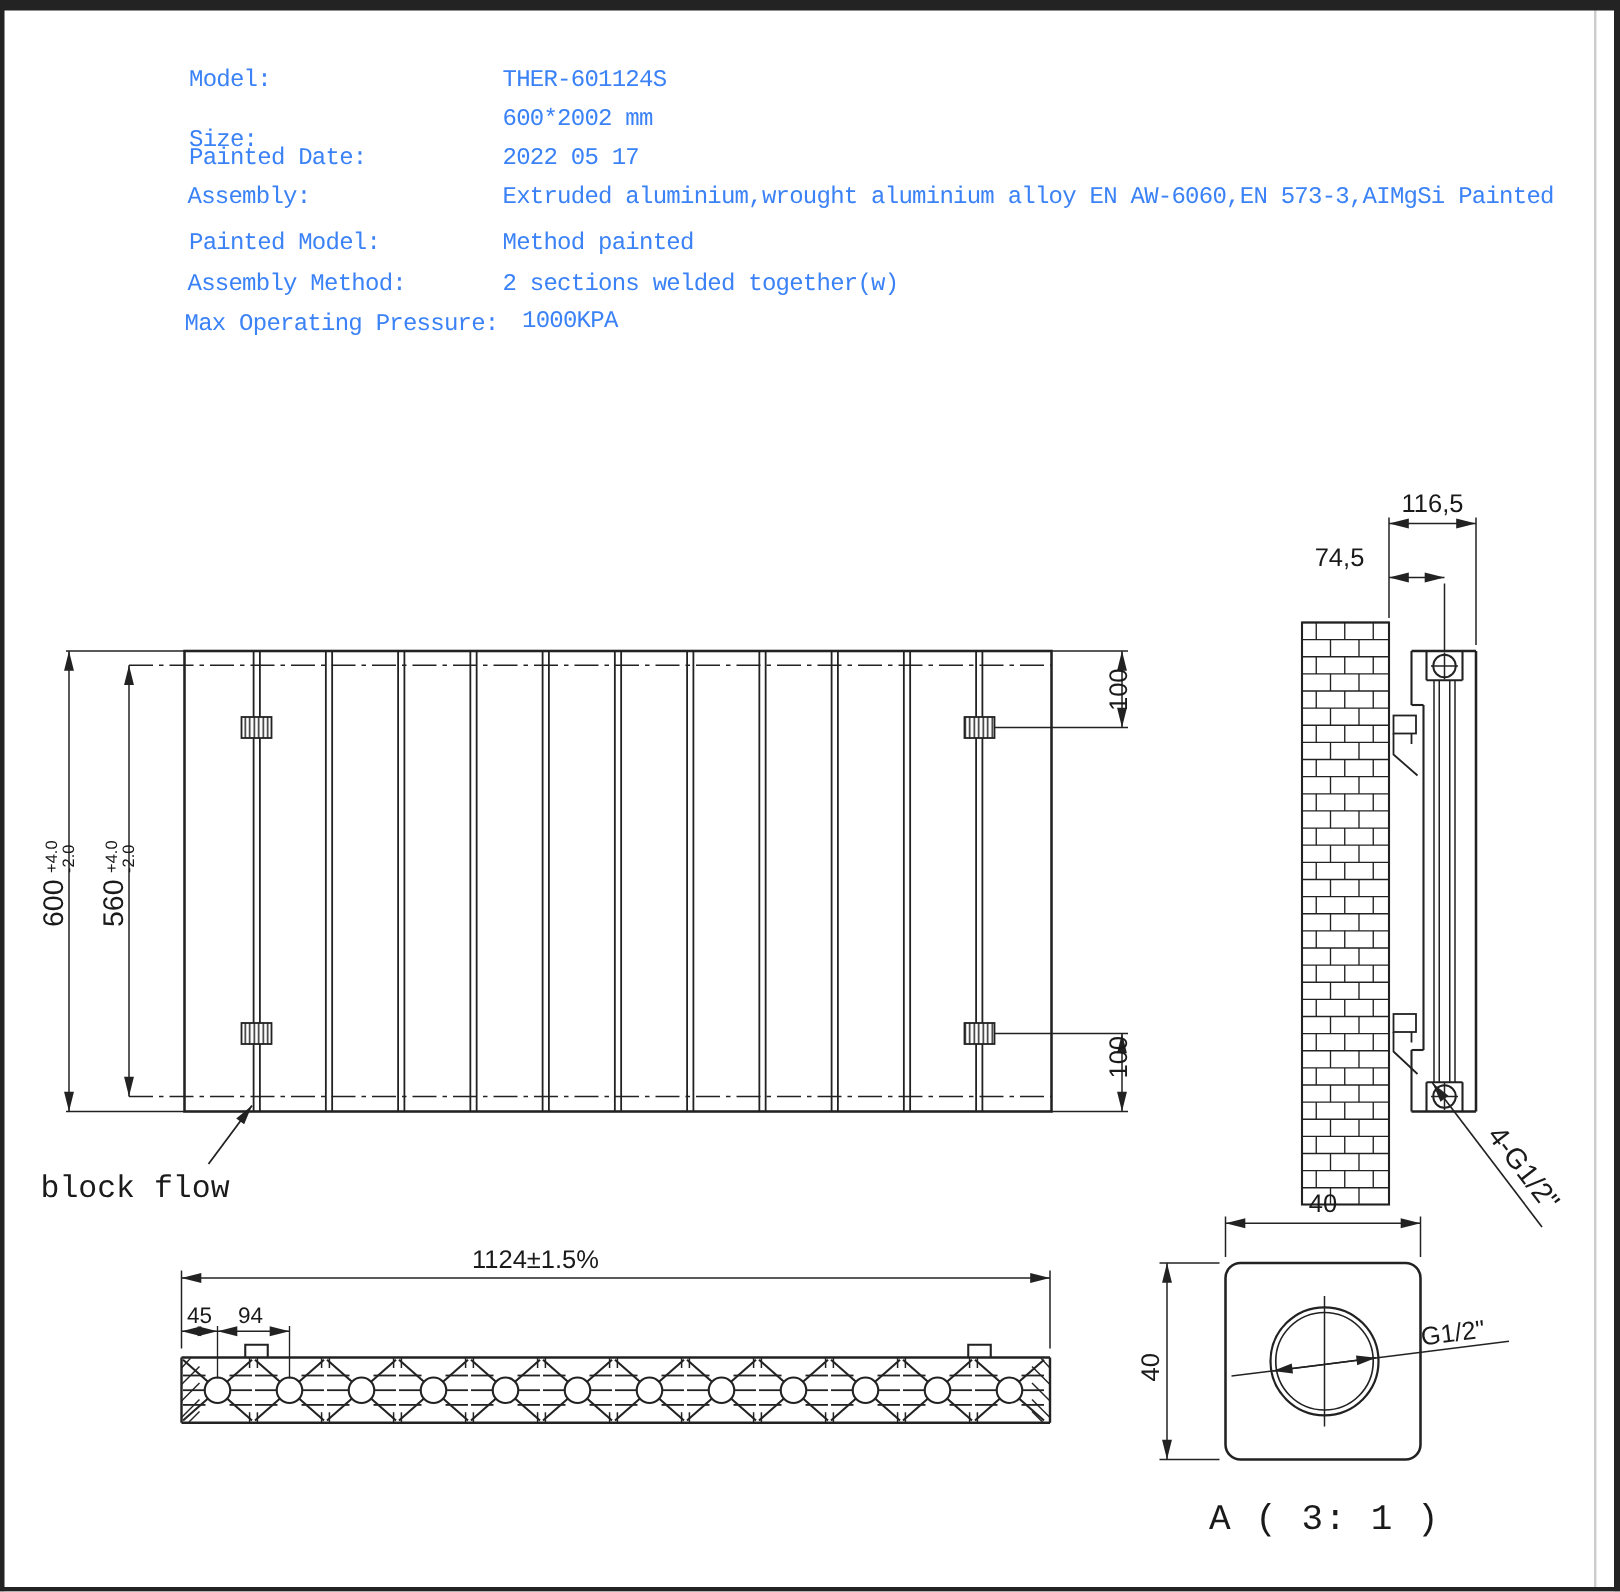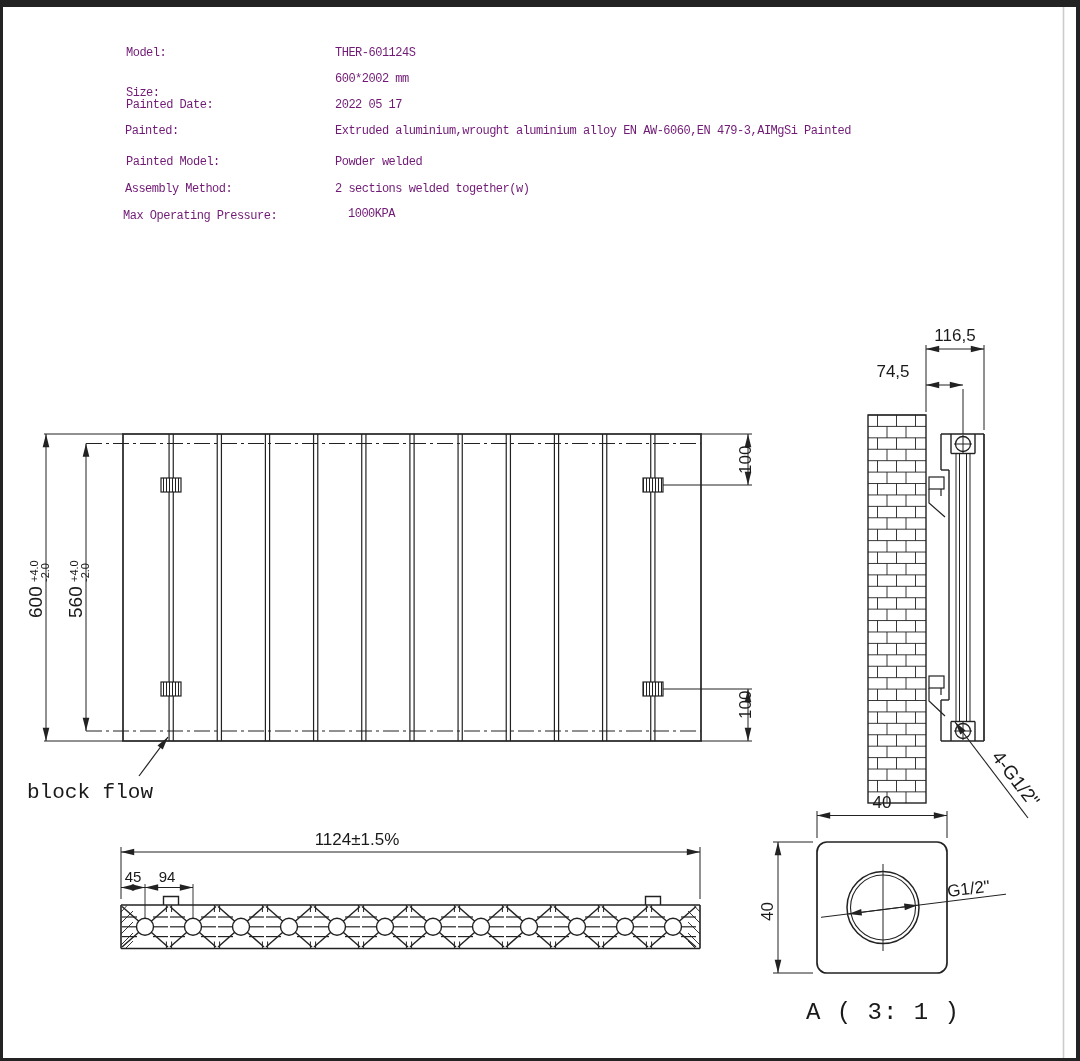--- a/index.html
+++ b/index.html
@@ -3,22 +3,22 @@
 <meta charset="utf-8">
 <style>
   html,body{margin:0;padding:0;background:#9a9a9a;}
   .sheet{position:relative;width:1080px;height:1061px;background:#fff;overflow:hidden;
          font-family:"Liberation Sans",sans-serif;}
   .frame{position:absolute;background:#232323;}
   .f-top{left:0;top:0;width:100%;height:7px;}
   .f-right{right:0;top:0;width:4px;height:100%;}
   .f-bottom{left:0;bottom:0;width:100%;height:3px;}
   .f-left{left:0;top:0;width:3px;height:100%;}
-  .spec{position:absolute;font-family:"Liberation Mono",monospace;font-size:12px;
-        letter-spacing:-0.5px;color:#701a75;white-space:pre;line-height:19px;}
+  .spec{position:absolute;font-family:"Liberation Mono",monospace;font-size:16px;
+        letter-spacing:-0.5px;color:#3b82f6;white-space:pre;line-height:19px;}
   svg{position:absolute;left:0;top:0;}
   .ln{stroke:#222;fill:none;}
   .lw2{stroke-width:1.7;}
   .lw15{stroke-width:1.4;}
   .lw1{stroke-width:1;}
   .cl{stroke-width:1;stroke-dasharray:16 4 3 4;}
   .dim{stroke-width:1;marker-start:url(#as);marker-end:url(#ae);}
   .txt{fill:#1a1a1a;stroke:none;}
   .dt{font:17px "Liberation Sans",sans-serif;}
   .dt19{font:19px "Liberation Sans",sans-serif;}
@@ -31,24 +31,24 @@
 
 <div class="sheet">
 
   <div>
     <div class="spec" style="top:44px;left:126px">Model:</div>
     <div class="spec" style="top:44px;left:335px">THER-601124S</div>
     <div class="spec" style="top:84px;left:126px">Size:</div>
     <div class="spec" style="top:70px;left:335px">600*2002 mm</div>
     <div class="spec" style="top:96px;left:126px">Painted Date:</div>
     <div class="spec" style="top:96px;left:335px">2022 05 17</div>
-    <div class="spec" style="top:122px;left:125px">Painted:</div>
-    <div class="spec" style="top:122px;left:335px">Extruded aluminium,wrought aluminium alloy EN AW-6060,EN 479-3,AIMgSi Painted</div>
+    <div class="spec" style="top:122px;left:125px">Assembly:</div>
+    <div class="spec" style="top:122px;left:335px">Extruded aluminium,wrought aluminium alloy EN AW-6060,EN 573-3,AIMgSi Painted</div>
     <div class="spec" style="top:153px;left:126px">Painted Model:</div>
-    <div class="spec" style="top:153px;left:335px">Powder welded</div>
+    <div class="spec" style="top:153px;left:335px">Method painted</div>
     <div class="spec" style="top:180px;left:125px">Assembly Method:</div>
     <div class="spec" style="top:180px;left:335px">2 sections welded together(w)</div>
     <div class="spec" style="top:207px;left:123px">Max Operating Pressure:</div>
     <div class="spec" style="top:205px;left:348px">1000KPA</div>
   </div>
 
   <svg id="drawing" width="1080" height="1061" viewBox="0 0 1080 1061">
     <defs>
       <marker id="ae" orient="auto" markerUnits="userSpaceOnUse" markerWidth="15" markerHeight="9" refX="14" refY="4.5" viewBox="0 0 15 9">
         <path d="M0.8,1.2 L14,4.5 L0.8,7.8 z" fill="#222"></path>

